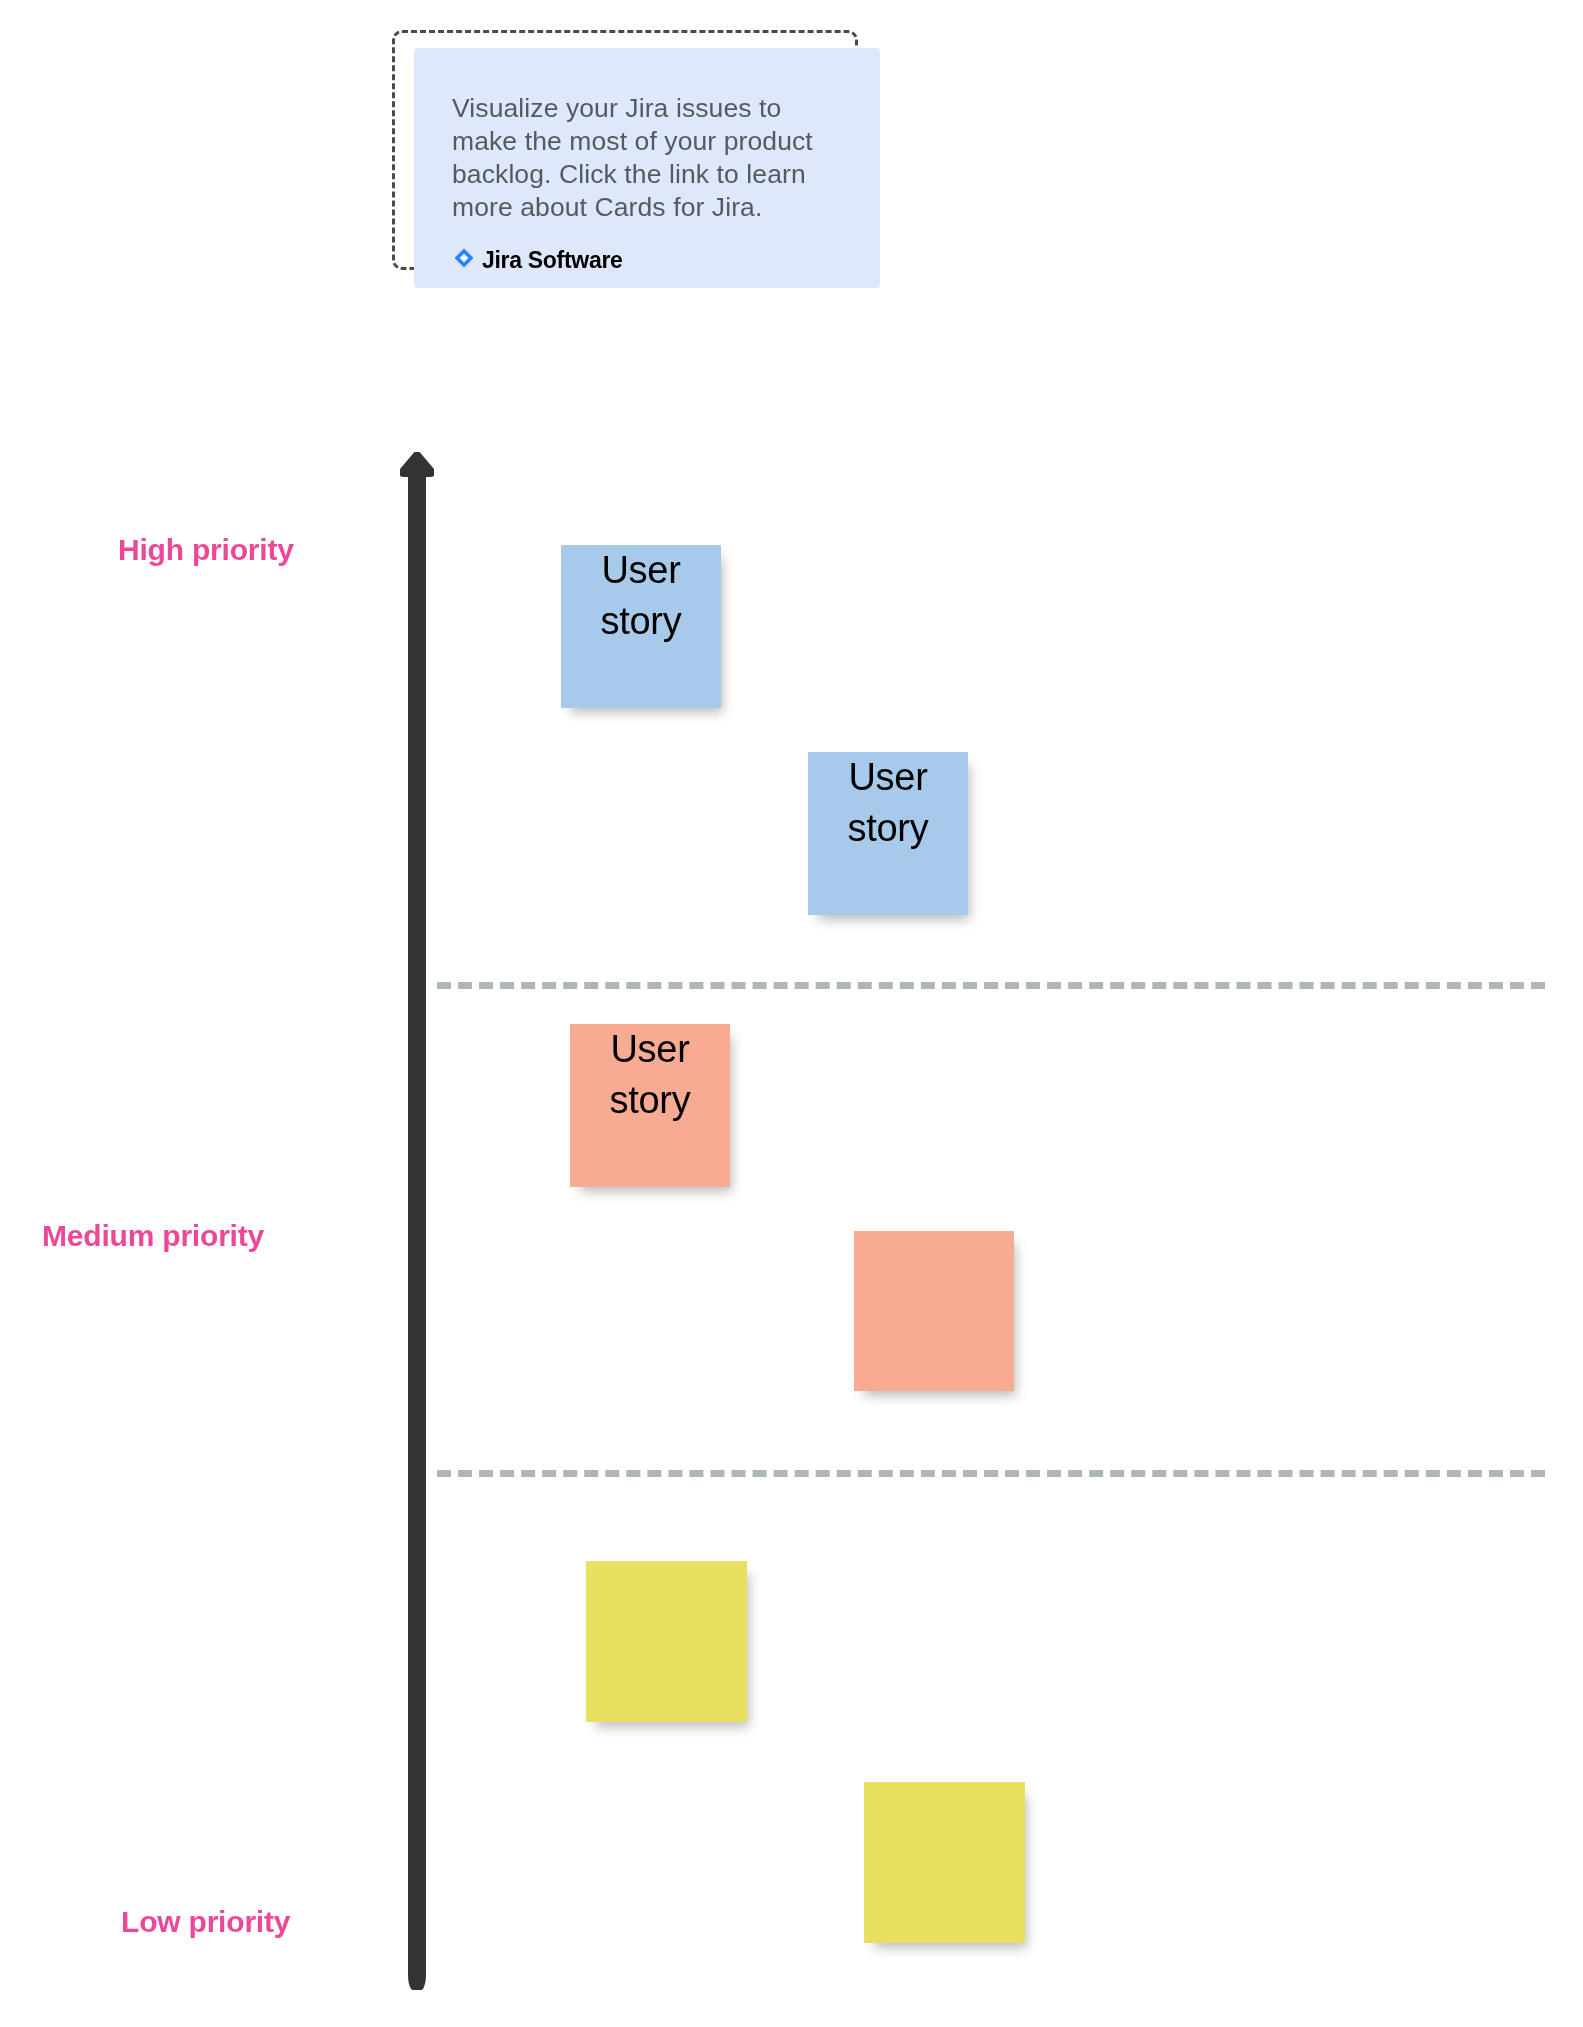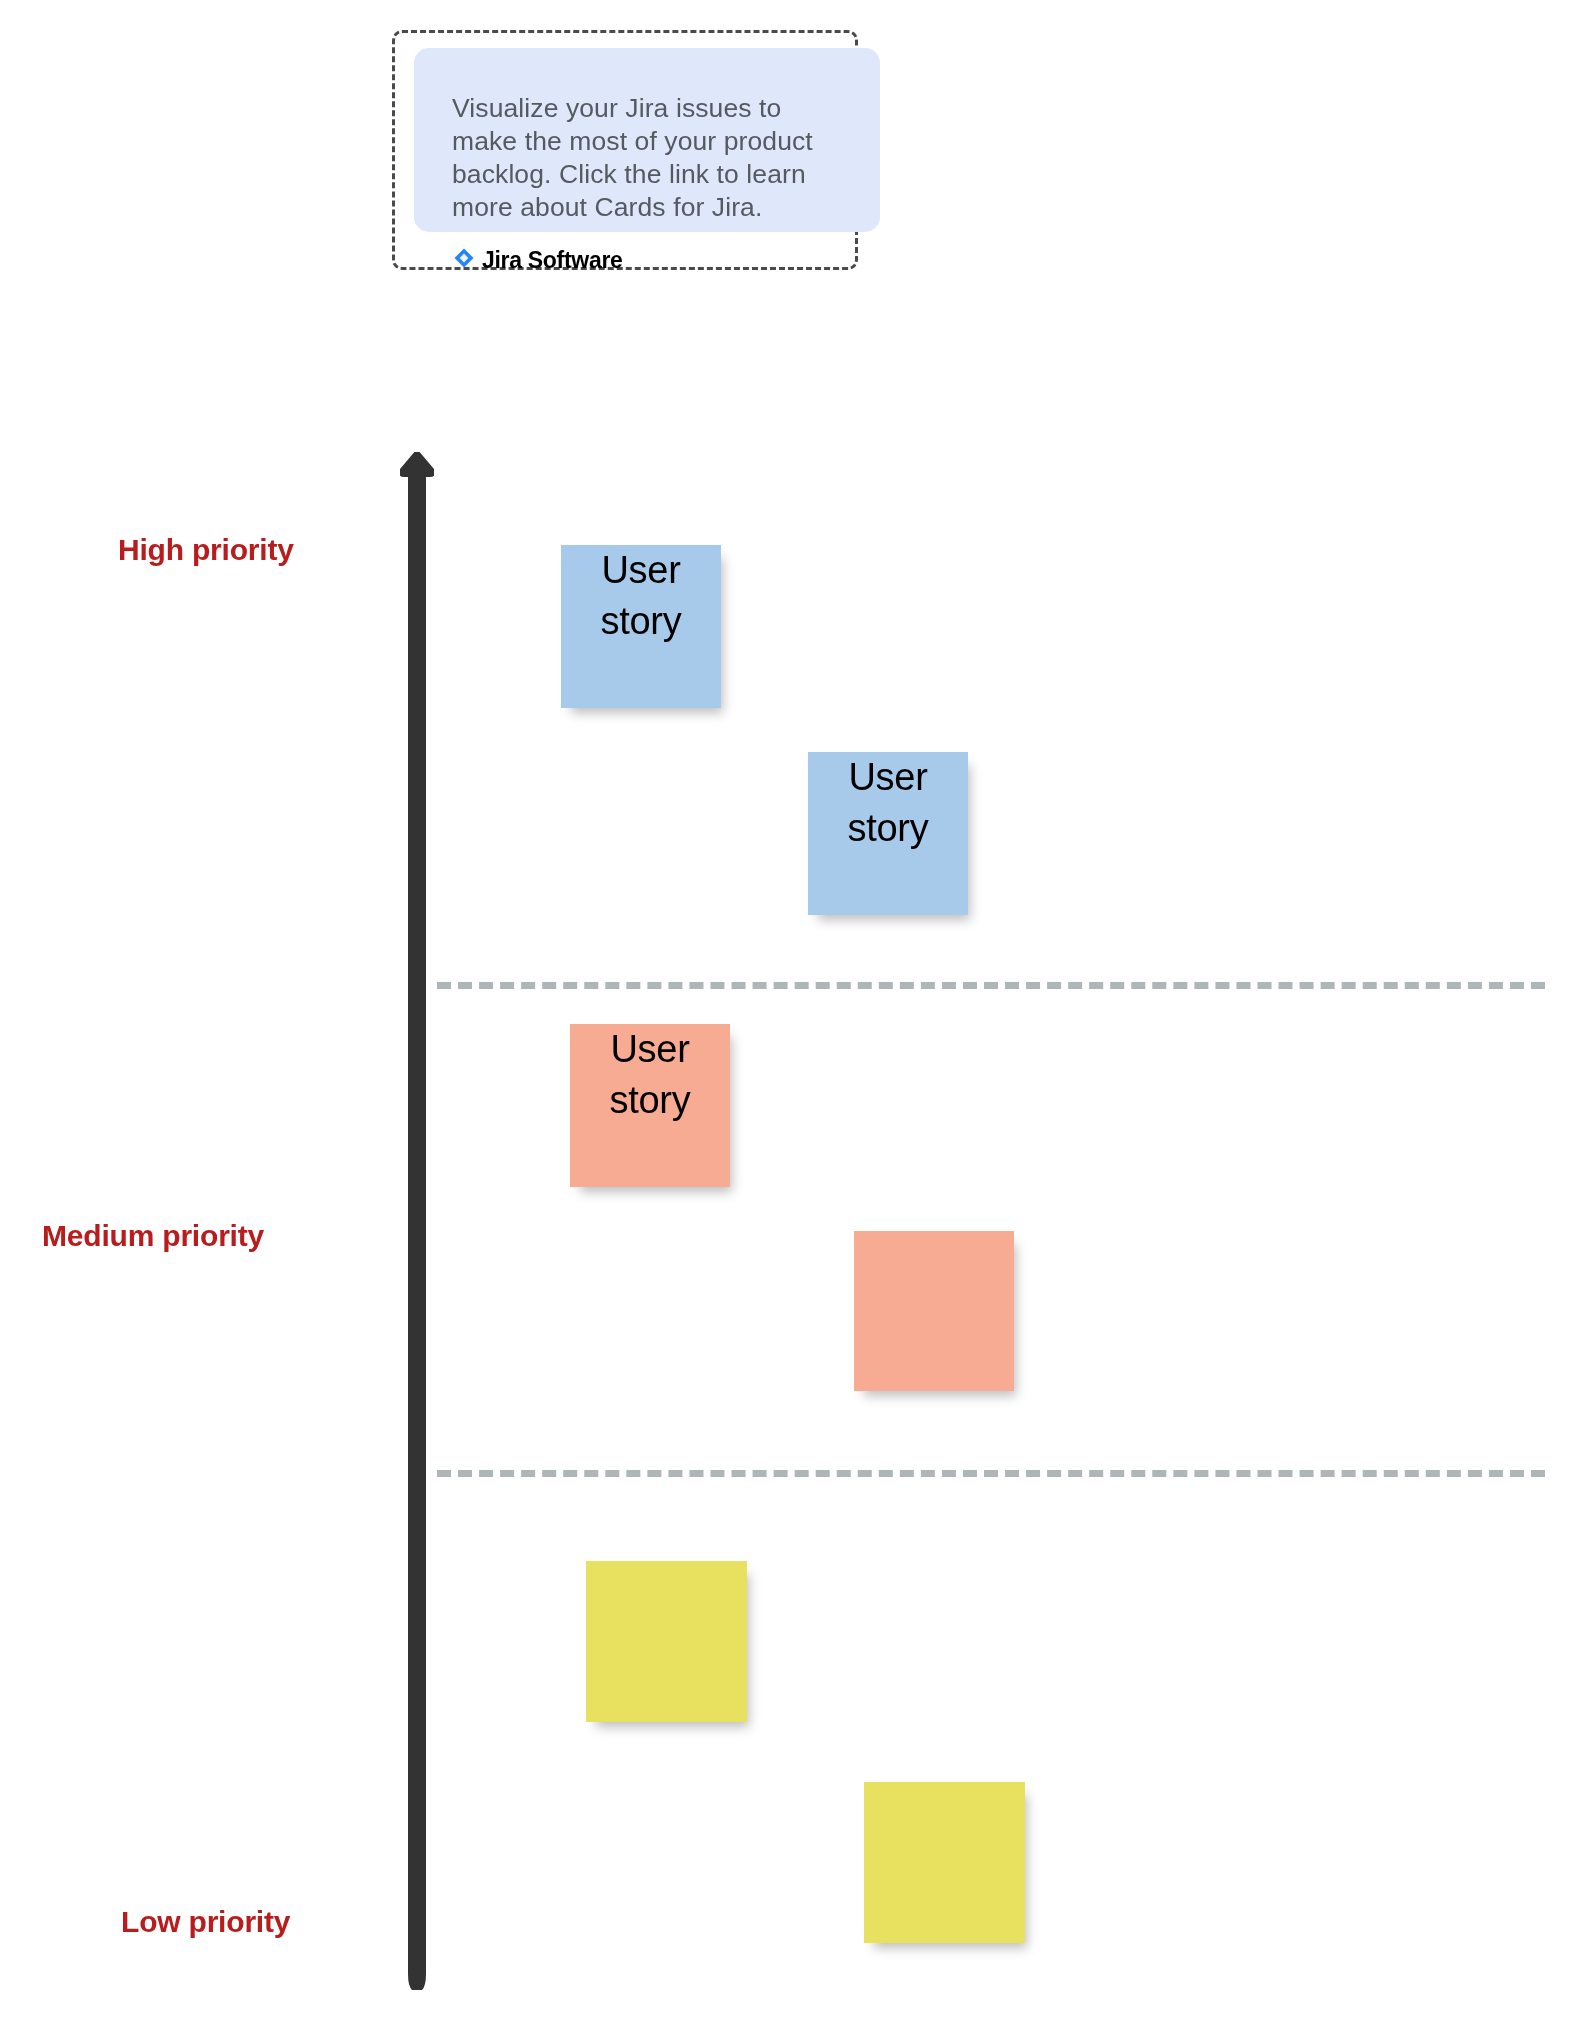--- a/index.html
+++ b/index.html
@@ -33,23 +33,23 @@
     height: 240px;
     border: 3px dashed #4a4a4a;
     border-radius: 10px;
     background: transparent;
   }
   #jira-callout .panel {
     position: absolute;
     left: 22px;
     top: 18px;
     width: 466px;
-    height: 184px;
+    height: 240px;
     background: #dfe8fa;
-    border-radius: 15px;
+    border-radius: 4px;
     padding: 44px 40px 16px 38px;
   }
   #jira-callout .callout-text {
     font-size: 26.5px;
     line-height: 33px;
     color: #555a61;
     letter-spacing: 0.1px;
     white-space: pre-line;
     margin: 0;
   }
@@ -74,21 +74,21 @@
     width: 34px;
     height: 1538px;
   }
   #priority-axis svg { display: block; }
 
   
   .axis-label {
     position: absolute;
     font-size: 30px;
     font-weight: bold;
-    color: #b91c1c;
+    color: #ec4899;
     white-space: nowrap;
     letter-spacing: -0.2px;
   }
   #label-high   { left: 118px; top: 533px; }
   #label-medium { left: 42px;  top: 1219px; }
   #label-low    { left: 121px; top: 1905px; }
 
   
   .divider {
     position: absolute;

